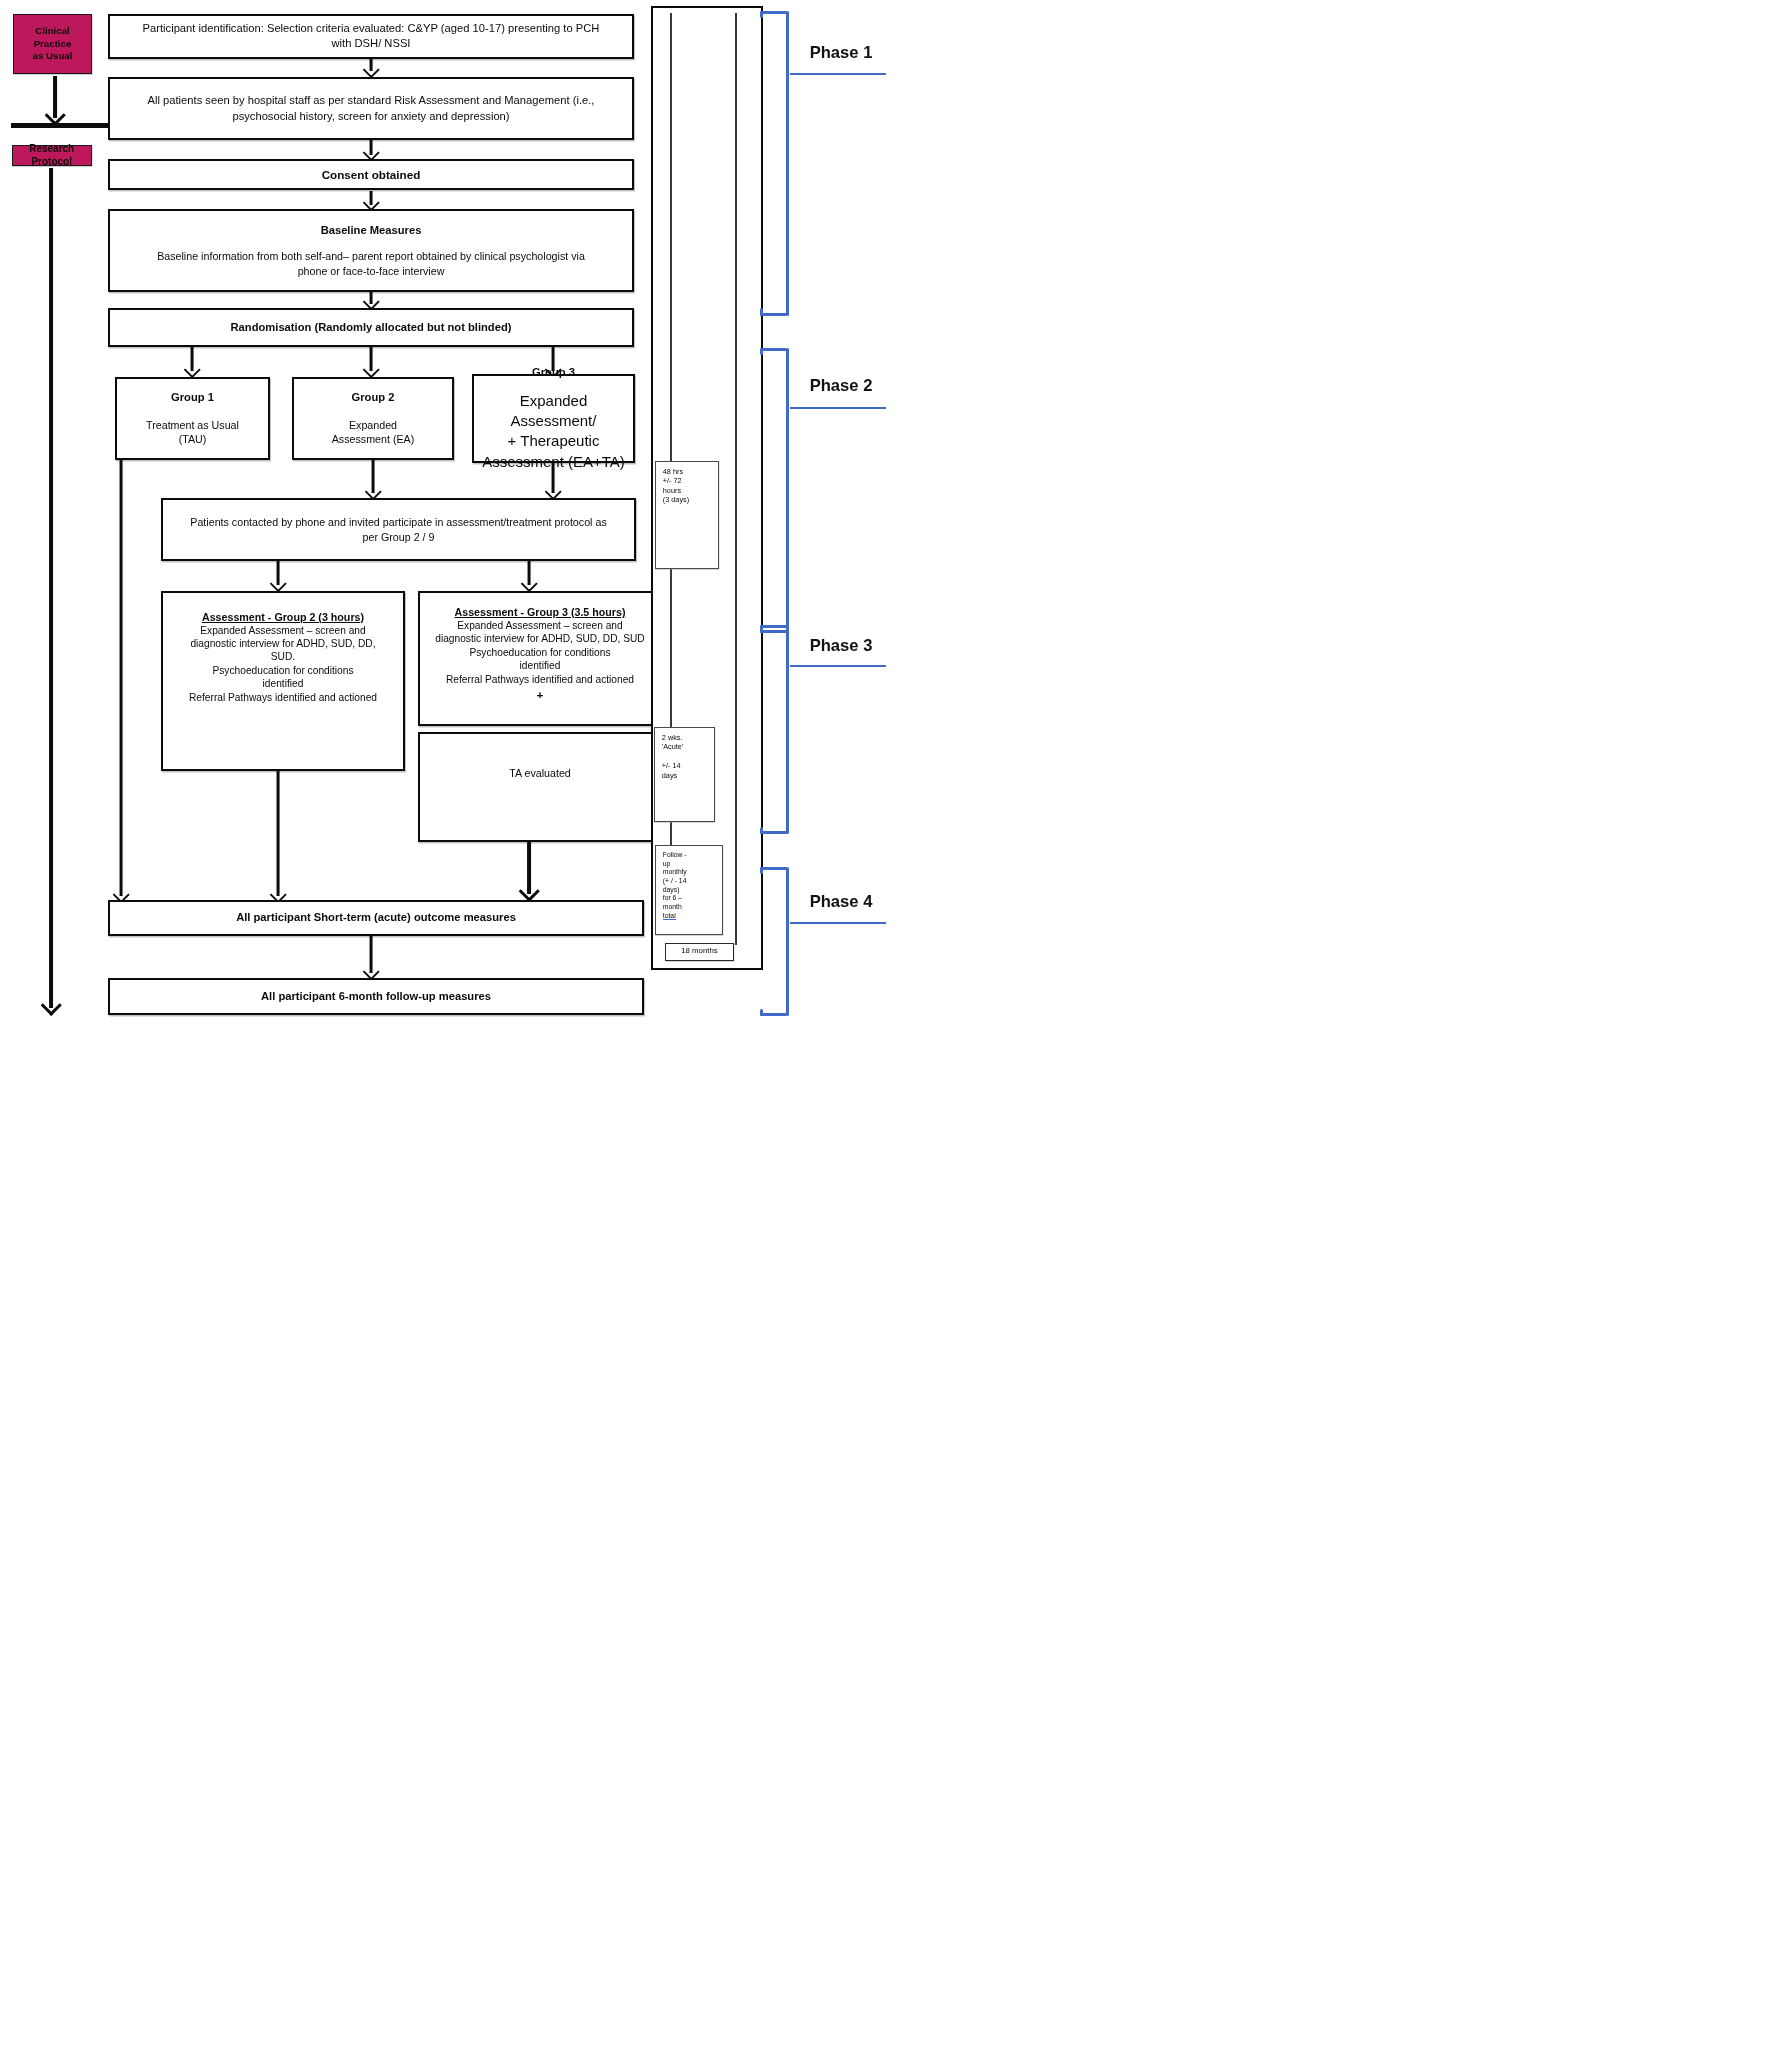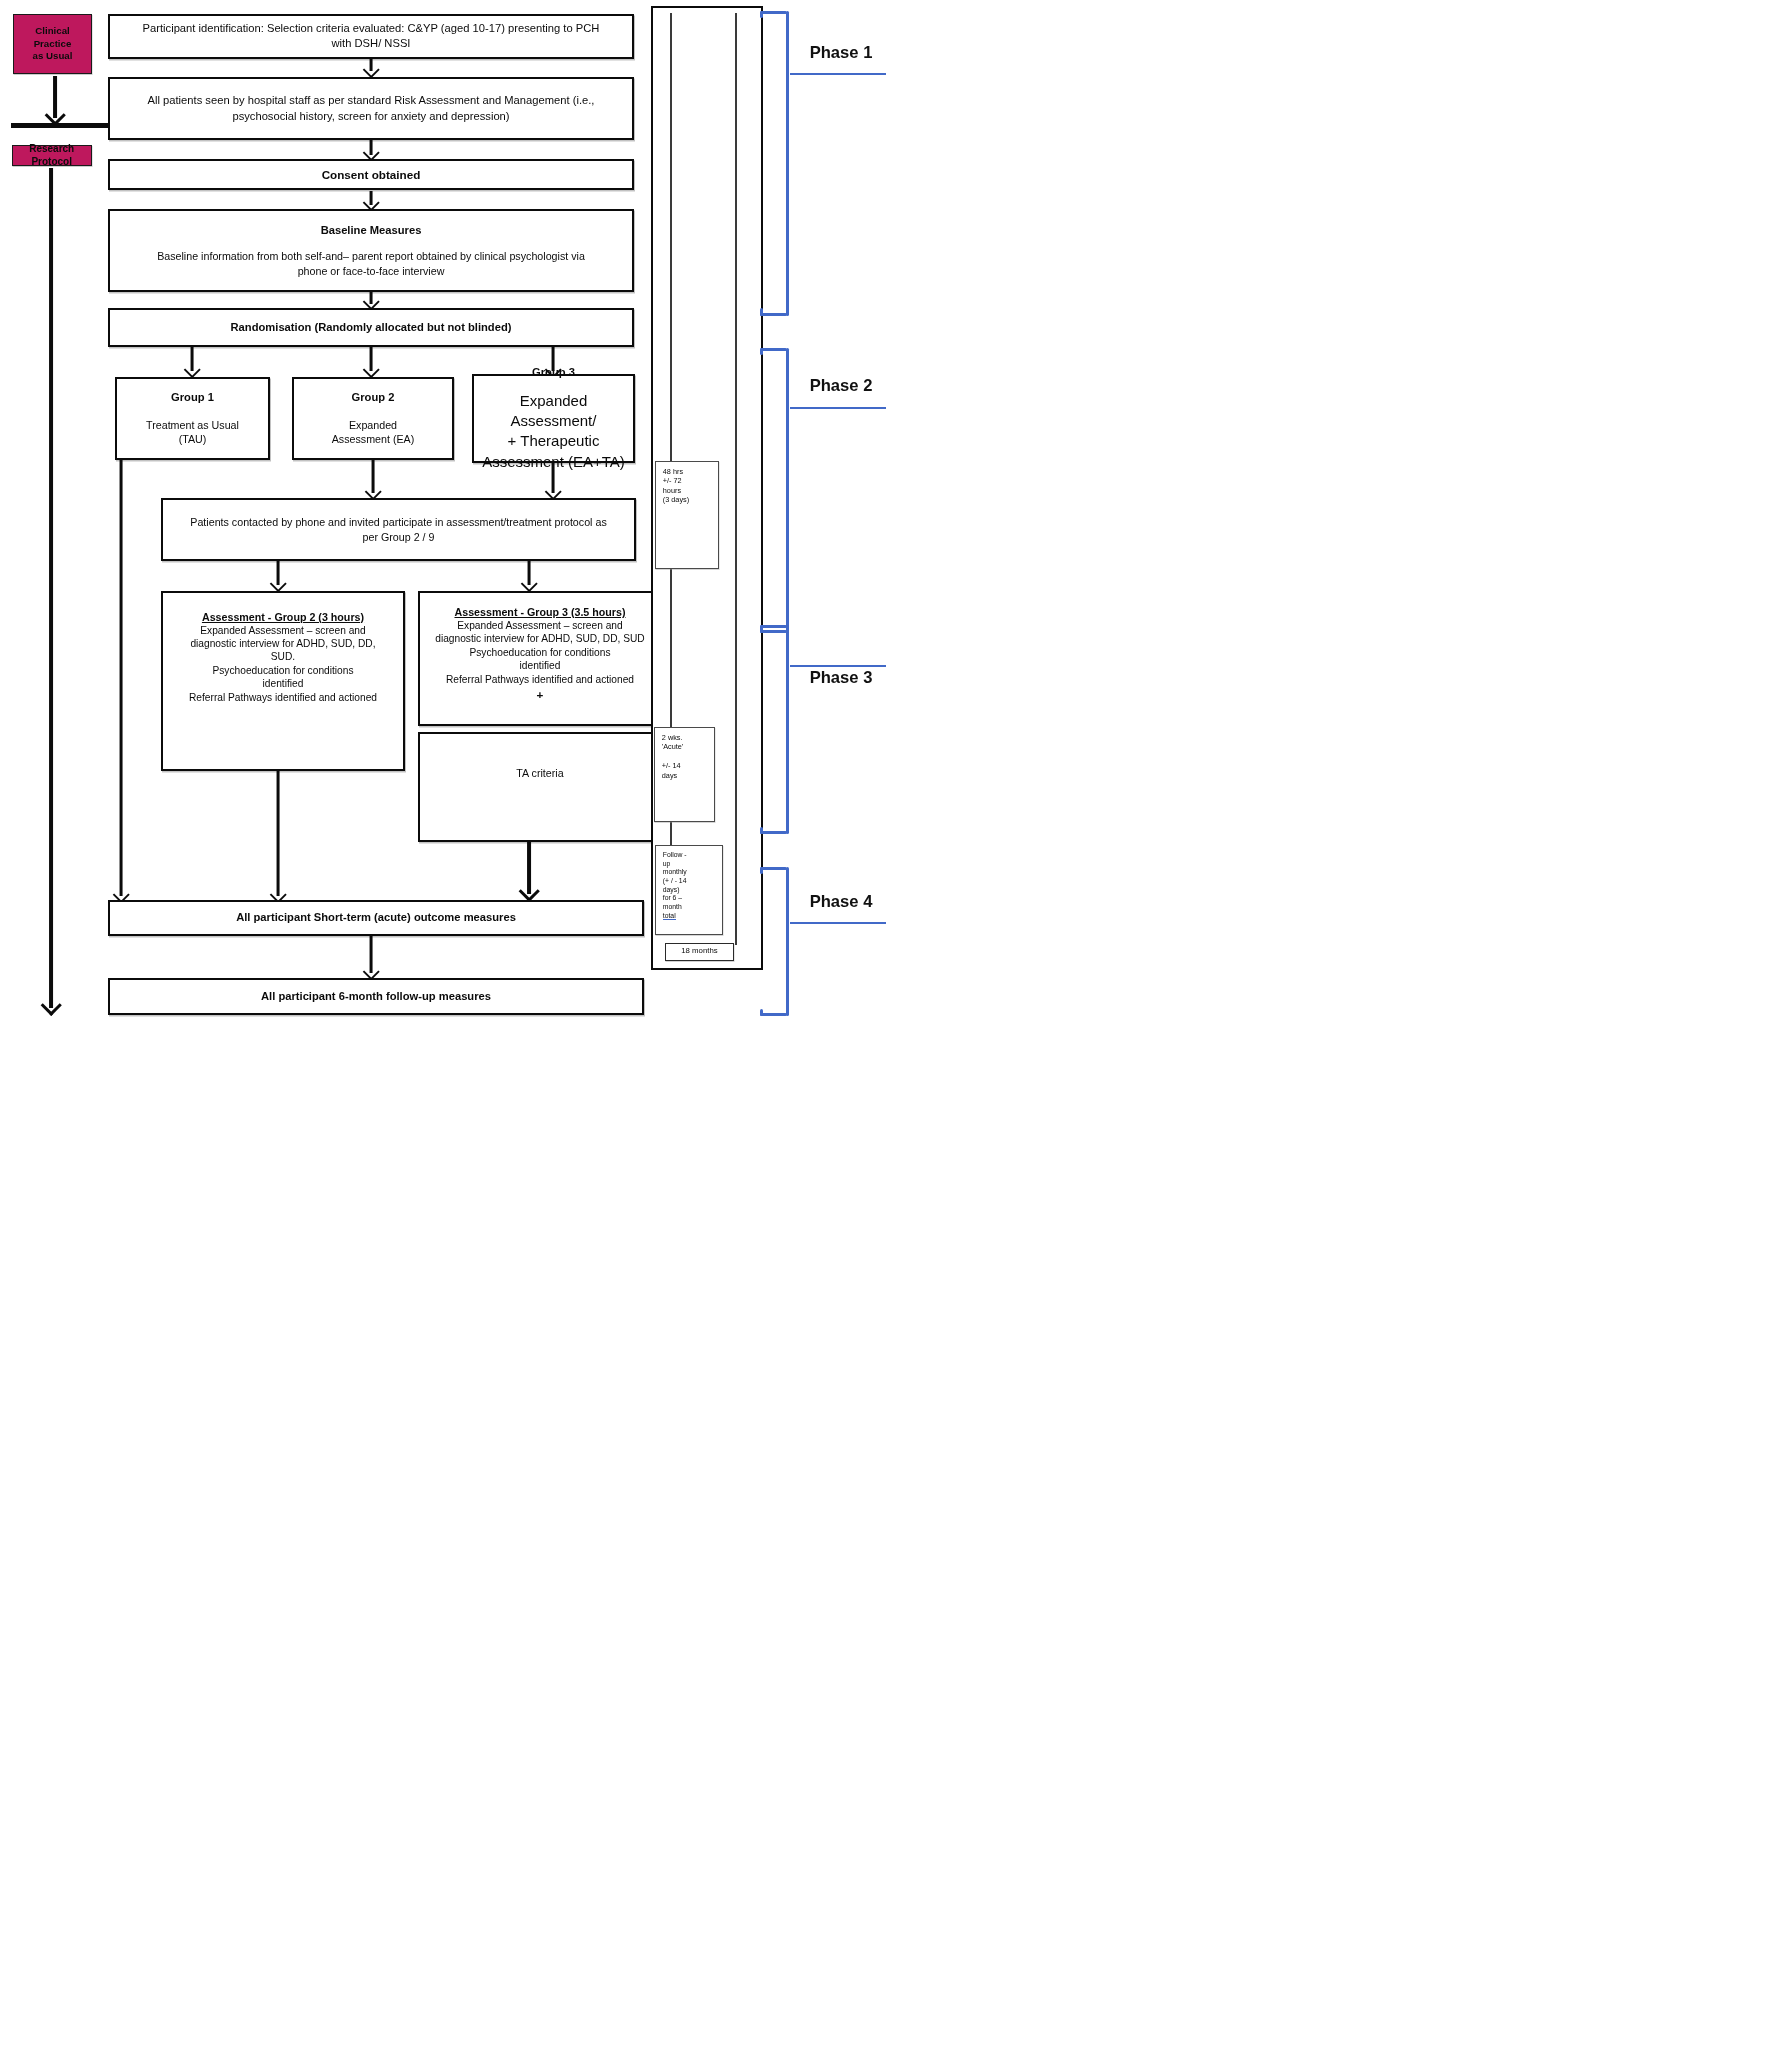--- a/index.html
+++ b/index.html
@@ -204,21 +204,21 @@
 
   <div class="fbox" style="left:418px;top:591px;width:244px;height:135px;justify-content:flex-start;padding-top:12.7px;">
     <div class="assess-title">Assessment - Group 3 (3.5 hours)</div>
     <div class="assess-line" style="max-width:210px;">Expanded Assessment – screen and diagnostic interview for ADHD, SUD, DD, SUD</div>
     <div class="assess-line" style="max-width:175px;">Psychoeducation for conditions identified</div>
     <div class="assess-line" style="max-width:195px;">Referral Pathways identified and actioned</div>
     <div class="plus">+</div>
   </div>
 
   <div class="fbox" style="left:418px;top:732px;width:244px;height:110px;justify-content:flex-start;padding-top:32px;">
-    <div class="t-main" style="font-size:10.7px;">TA criteria</div>
+    <div class="t-main" style="font-size:10.7px;">TA evaluated</div>
   </div>
 
   <div class="varrow thick" style="left:521px;top:842px;width:15.6px;height:57px;">
       <div class="sh"></div>
       <div class="hd"></div>
     </div>
 
   <div class="varrow" style="left:271px;top:771px;width:13.6px;height:130px;">
       <div class="sh"></div>
       <div class="hd"></div>
@@ -286,21 +286,21 @@
   <div class="phase-label" style="top:376px;">Phase 2</div>
   <div class="phase-line" style="top:407px;"></div>
 
   <div class="bracket" style="top:625px;height:209px;">
     <div class="bar"></div>
       <div class="arm top"></div>
       <div class="arm bot"></div>
     <div class="tick top"></div>
       <div class="tick bot"></div>
   </div>
-  <div class="phase-label" style="top:668px;">Phase 3</div>
+  <div class="phase-label" style="top:636px;">Phase 3</div>
   <div class="phase-line" style="top:665px;"></div>
 
   <div class="bracket" style="top:867px;height:149px;">
     <div class="bar"></div>
       <div class="arm top"></div>
       <div class="arm bot"></div>
     <div class="tick top"></div>
       <div class="tick bot"></div>
   </div>
   <div class="phase-label" style="top:892px;">Phase 4</div>

